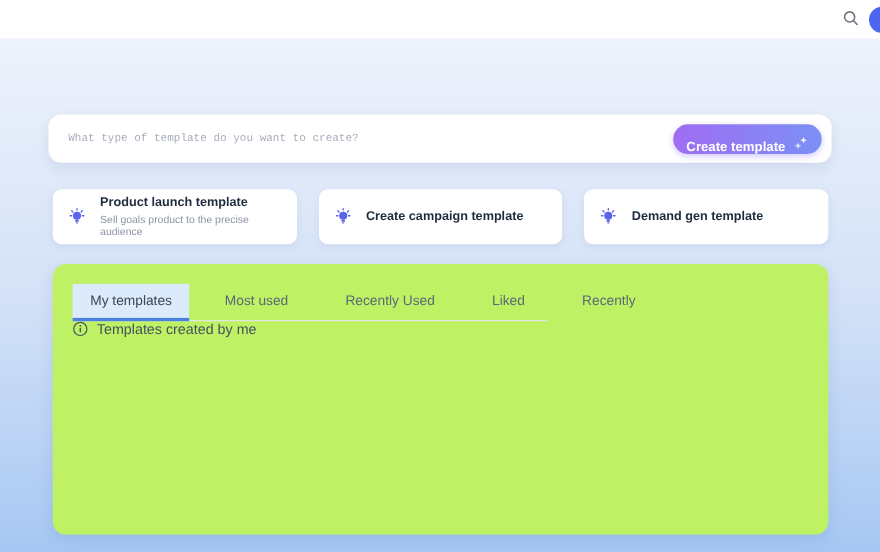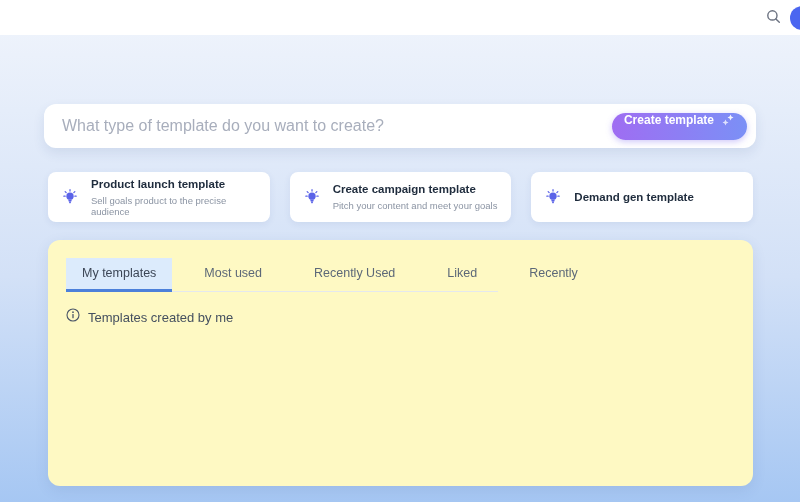--- a/index.html
+++ b/index.html
@@ -30,32 +30,32 @@
   
   .composer {
     position: absolute; left: 44px; top: 104px; width: 712px; height: 44px;
     background: #ffffff; border-radius: 12px;
     box-shadow: 0 5px 12px rgba(40, 70, 130, 0.10);
     display: flex; align-items: center;
     padding: 0 9px 0 18px;
   }
   .composer input {
     flex: 1; border: none; outline: none; background: transparent;
-    font-family: Liberation Sans, sans-serif;
-    font-size: 16px; color: #3c4656;
+    font-family: Liberation Mono, monospace;
+    font-size: 10px; color: #3c4656;
   }
   .composer input::placeholder { color: #a8aebc; }
   .create-btn {
     border: none; cursor: pointer;
     height: 27px; padding: 0 12px;
     border-radius: 13.5px;
     background: linear-gradient(90deg, #9f6df2 0%, #7b90f6 100%);
     color: #ffffff; font-family: "Liberation Sans", sans-serif;
     font-size: 12px; font-weight: bold;
-    display: flex; align-items: flex-start; gap: 7px;
+    display: flex; align-items: flex-end; gap: 7px;
     box-shadow: 0 2px 6px rgba(120, 100, 240, 0.35);
   }
 
   
   .cards {
     position: absolute; left: 48px; top: 172px; width: 705px; height: 50px;
     display: flex; gap: 20px;
   }
   .card {
     flex: 1; background: #ffffff; border-radius: 8px;
@@ -64,21 +64,21 @@
     padding: 0 12px; cursor: pointer;
   }
   .card-icon { flex: 0 0 auto; display: flex; align-items: center; }
   .card-texts { display: flex; flex-direction: column; gap: 5px; }
   .card-title { font-size: 11.5px; font-weight: bold; color: #1f2c3d; }
   .card-sub   { font-size: 9.5px; color: #8b94a3; }
 
   
   .panel {
     position: absolute; left: 48px; top: 240px; width: 705px; height: 246px;
-    background: #fef9c3; border-radius: 12px;
+    background: #bef264; border-radius: 12px;
     box-shadow: 0 4px 14px rgba(40, 70, 130, 0.10);
     padding: 18px 18px 0 18px;
   }
   .tabs {
     width: 432px; display: flex; align-items: stretch;
     border-bottom: 1px solid #e4e8ee;
   }
   .tab {
     border: none; background: transparent; cursor: pointer;
     font-family: "Liberation Sans", sans-serif;
@@ -87,21 +87,21 @@
     border-bottom: 3px solid transparent;
     margin-bottom: -1px;
     white-space: nowrap;
   }
   .tab.active {
     background: #dcebfc; color: #3c4656;
     border-bottom: 3px solid #4c80da;
     padding: 8px 16px 9px 16px;
   }
   .empty-row {
-    margin-top: 16px; display: flex; align-items: center; gap: 8px;
+    display: flex; align-items: flex-start; gap: 8px;
   }
   .empty-label { font-size: 13px; color: #45505f; }
 </style>
 </head>
 <body>
 
 <header class="topbar">
   <button class="search-btn">
     <span>
       <svg width="15" height="15" viewBox="0 0 15 15" fill="none">
@@ -159,21 +159,20 @@
           <line x1="12" y1="3.2" x2="12" y2="4.8"></line>
           <line x1="6.2" y1="5.6" x2="7.4" y2="6.8"></line>
           <line x1="17.8" y1="5.6" x2="16.6" y2="6.8"></line>
           <line x1="4.6" y1="11" x2="6.2" y2="11"></line>
           <line x1="19.4" y1="11" x2="17.8" y2="11"></line>
         </g>
       </svg>
     </span>
     <span class="card-texts">
       <span class="card-title">Create campaign template</span>
-      <span class="card-sub">Pitch your content and meet your goals</span>
     </span>
   </div>
 
   <div class="card">
     <span class="card-icon">
       <svg width="20" height="20" viewBox="0 0 24 24" fill="none">
         <circle cx="12" cy="11" r="4.4" fill="#5b63e8"></circle>
         <rect x="10" y="15.4" width="4" height="2.2" rx="1" fill="#5b63e8"></rect>
         <rect x="10.8" y="18" width="2.4" height="1.4" rx="0.7" fill="#5b63e8"></rect>
         <g stroke="#5b63e8" stroke-width="1.5" stroke-linecap="round">

